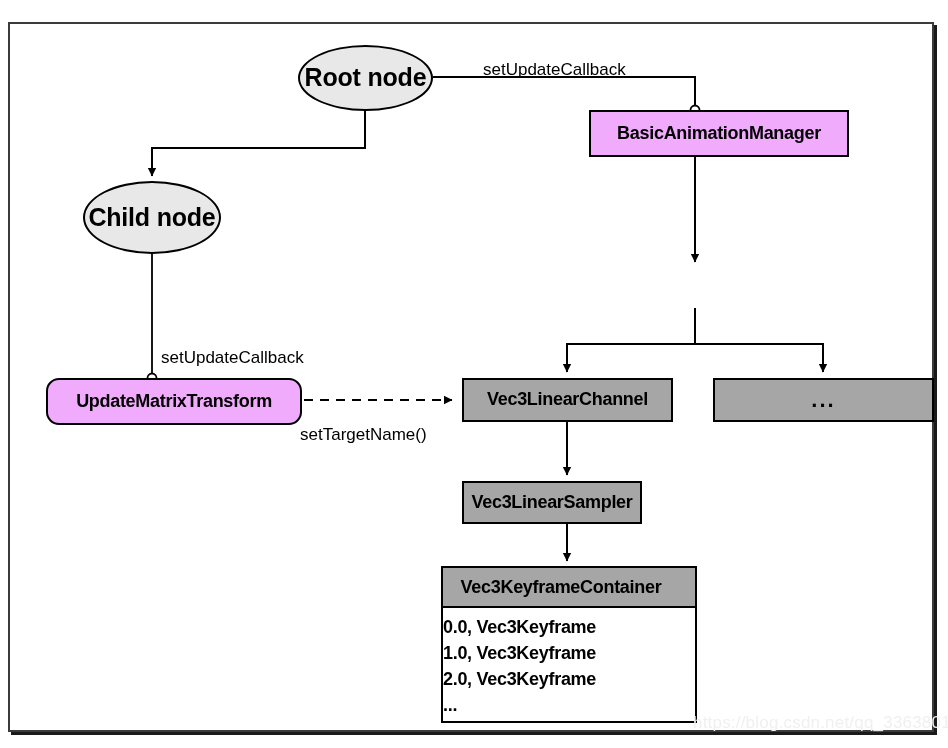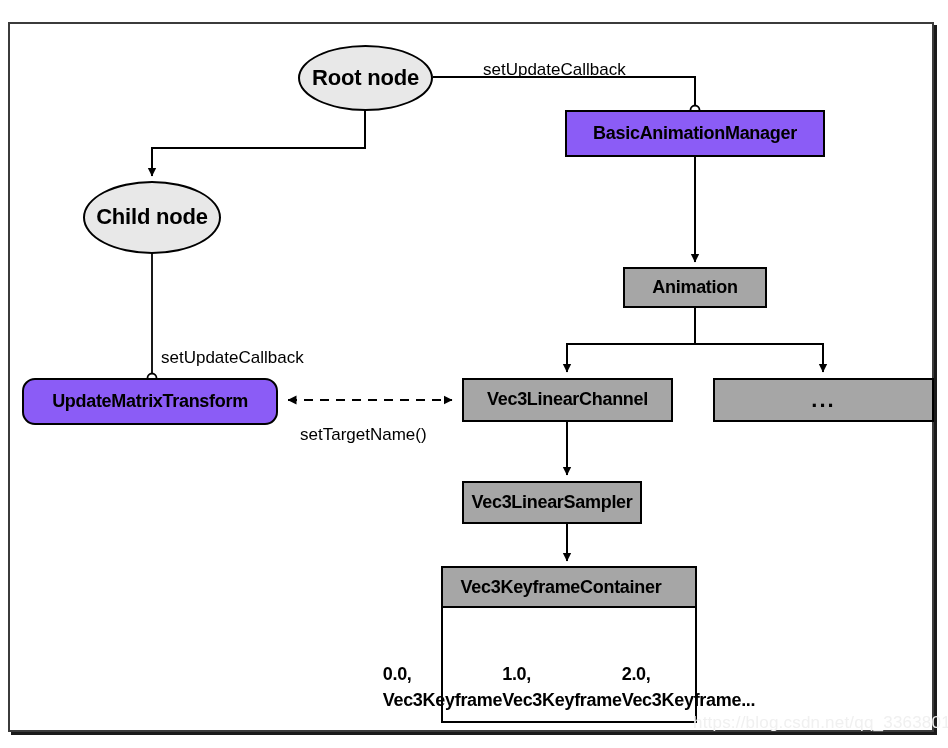--- a/index.html
+++ b/index.html
@@ -47,29 +47,29 @@
     justify-content: center;
     font-weight: bold;
     color: #000000;
     text-align: center;
     line-height: 1.1;
   }
   .ellipse {
     border: 2px solid #000000;
     border-radius: 50%;
     background: #e8e8e8;
-    font-size: 22px;
+    font-size: 25px;
     letter-spacing: -0.2px;
   }
   .box {
     border: 2px solid #000000;
     font-size: 18px;
     letter-spacing: -0.3px;
   }
-  .box-light { background: #8b5cf6; }
+  .box-light { background: #f0abfc; margin-left: 24px; }
   .box-dark  { background: #a6a6a6; }
 
   .container-node {
     position: absolute;
     box-sizing: border-box;
     border: 2px solid #000000;
     background: #ffffff;
     display: flex;
     flex-direction: column;
   }
@@ -79,21 +79,22 @@
     font-weight: bold;
     font-size: 18px;
     letter-spacing: -0.3px;
     text-align: center;
     padding: 9px 16px 8px 0;
     color: #000;
   }
   .container-body {
     flex: 1;
     display: flex;
-    align-items: flex-end;
+    flex-direction: column;
+    align-items: flex-start;
     justify-content: center;
     padding: 6px 0 8px 0;
   }
   .container-body .row {
     font-weight: bold;
     font-size: 18px;
     letter-spacing: -0.3px;
     color: #000;
     line-height: 1.45;
   }
@@ -182,23 +183,20 @@
   </div>
 
   <div class="node ellipse" style="left:83px; top:181px; width:138px; height:73px;">
     <span>Child node</span>
   </div>
 
   <div class="node box box-light" style="left:565px; top:110px; width:260px; height:47px;">
     <span>BasicAnimationManager</span>
   </div>
 
-  <div class="node box box-dark" style="left:623px; top:267px; width:144px; height:41px;">
-    <span>Animation</span>
-  </div>
 
   <div class="node box box-light" style="left:22px; top:378px; width:256px; height:47px;border-radius:13px;">
     <span>UpdateMatrixTransform</span>
   </div>
 
   <div class="node box box-dark" style="left:462px; top:378px; width:211px; height:44px;">
     <span>Vec3LinearChannel</span>
   </div>
 
   <div class="node box box-dark" style="left:713px; top:378px; width:221px; height:44px;">

